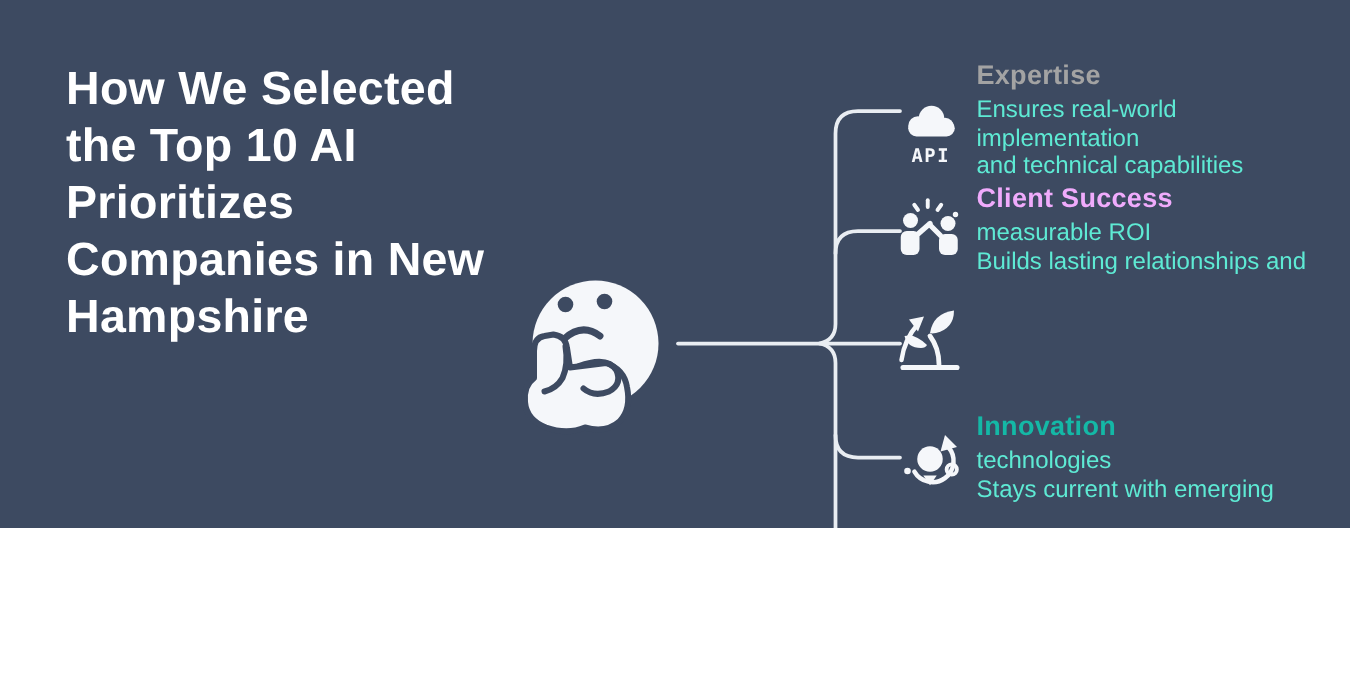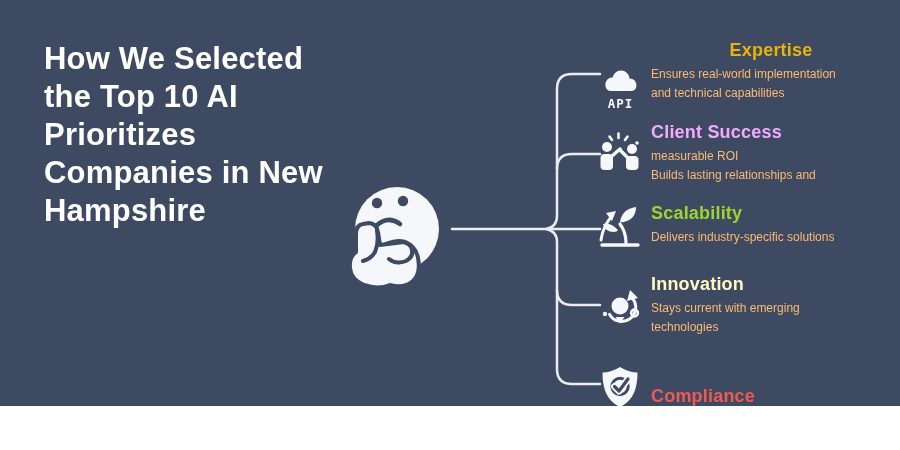--- a/index.html
+++ b/index.html
@@ -1,18 +1,18 @@
 <!DOCTYPE html>
 <html><head>
 <meta charset="utf-8">
 <style>
   html,body{margin:0;padding:0;}
   .stage{
     position:relative;
-    width:900px;height:406px;
+    width:900px;height:352px;
     background:#3d4a61;
     overflow:hidden;
     font-family:"Liberation Sans", sans-serif;
   }
   .title{
     position:absolute;left:44px;top:40px;
     margin:0;
     font-size:31px;line-height:38px;font-weight:700;
     letter-spacing:.2px;
     color:#ffffff;
@@ -32,22 +32,22 @@
   .crit-1{top:120px;}
   .crit-2{top:201px;}
   .crit-3{top:272px;}
   .crit-4{top:352px;margin-top:32px;}
   .crit-label{
     font-size:18px;font-weight:700;line-height:24px;
     letter-spacing:.2px;
   }
   .crit-desc{
     margin-top:3px;
-    font-size:12px;line-height:18.5px;
-    color:#fdba74;
+    font-size:16px;line-height:18.5px;
+    color:#5eead4;
   }
   .crit-desc span{display:block;}
 </style>
 </head>
 <body>
 
 <div class="stage">
 
   <h1 class="title">
     <span>How We Selected</span>
@@ -138,48 +138,41 @@
   <div class="icon icon-compliance">
     <svg width="48" height="48" viewBox="596 363 48 48">
       <path d="M620 367 C625 370.5 632 372.5 637.5 372.5 C637.5 390 632.5 401 620 407 C607.5 401 602.5 390 602.5 372.5 C608 372.5 615 370.5 620 367 Z" fill="#f5f7fa"></path>
       <circle cx="620" cy="386.5" r="8.2" stroke="#3d4a61" stroke-width="3" fill="none"></circle>
       <path d="M614.5 386.5 L619 391 L628 379" stroke="#f5f7fa" stroke-width="7" fill="none" stroke-linecap="round" stroke-linejoin="round"></path>
       <path d="M614.5 386.5 L619 391 L628 379" stroke="#3d4a61" stroke-width="3.2" fill="none" stroke-linecap="round" stroke-linejoin="round"></path>
     </svg>
   </div>
 
   <div class="crit crit-0">
-    <div class="crit-label" style="color: #eab308; text-align: center;">Expertise</div>
+    <div class="crit-label" style="color: #a3a3a3;">Expertise</div>
     <div class="crit-desc">
       <span>Ensures real-world implementation</span>
       <span>and technical capabilities</span>
     </div>
   </div>
 
   <div class="crit crit-1">
     <div class="crit-label" style="color: #f0abfc;">Client Success</div>
     <div class="crit-desc">
       <span>measurable ROI</span>
       <span>Builds lasting relationships and</span>
     </div>
   </div>
 
-  <div class="crit crit-2">
-    <div class="crit-label" style="color: rgb(159, 210, 50);">Scalability</div>
-    <div class="crit-desc">
-      <span>Delivers industry-specific solutions</span>
-      <span></span>
-    </div>
-  </div>
 
   <div class="crit crit-3">
-    <div class="crit-label" style="color: #fef9c3;">Innovation</div>
+    <div class="crit-label" style="color: #14b8a6;">Innovation</div>
     <div class="crit-desc">
+      <span>technologies</span>
       <span>Stays current with emerging</span>
-      <span>technologies</span>
     </div>
   </div>
 
   <div class="crit crit-4">
     <div class="crit-label" style="color: rgb(239, 89, 86);">Compliance</div>
   </div>
 
 </div>
 
 </body></html>

